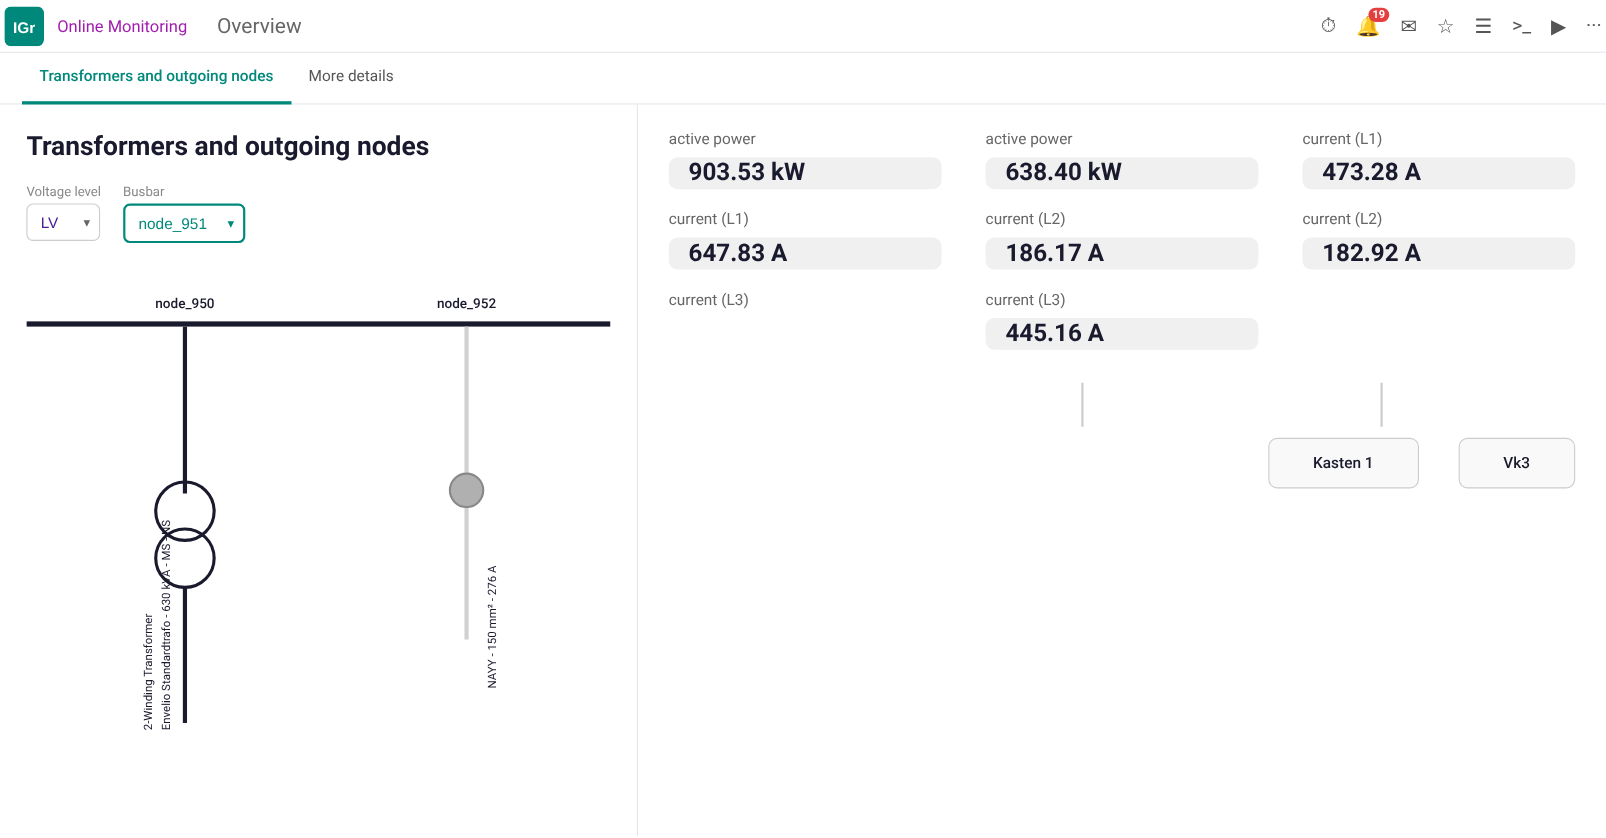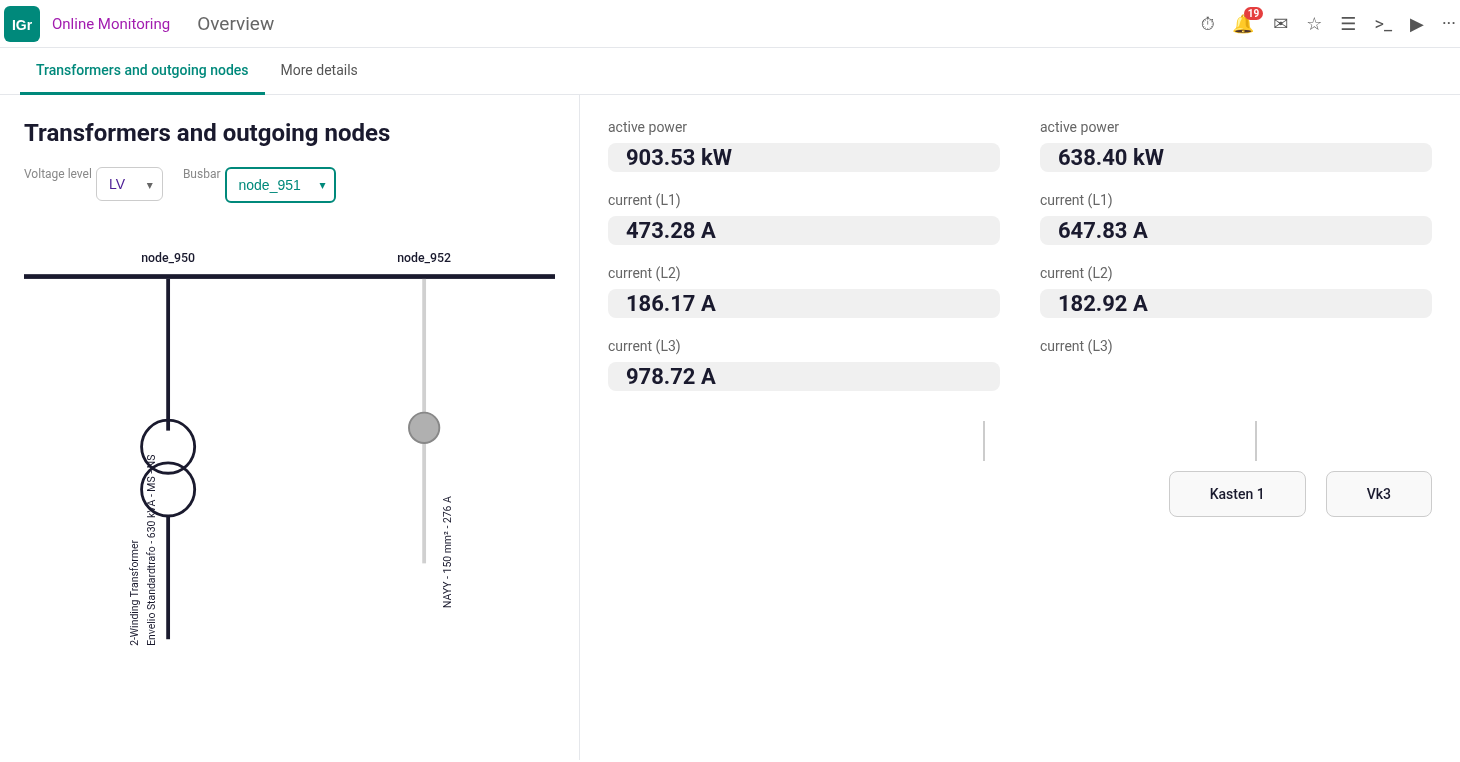--- a/index.html
+++ b/index.html
@@ -101,21 +101,21 @@
       color: #1a1a2e;
       margin-bottom: 20px;
     }
     .filter-row {
       display: flex;
       gap: 20px;
       margin-bottom: 24px;
     }
     .filter-group {
       display: flex;
-      flex-direction: row;
+      flex-direction: column;
       gap: 4px;
     }
     .filter-label {
       font-size: 12px;
       color: #888;
     }
     .select-wrapper {
       position: relative;
     }
     select {
@@ -150,21 +150,21 @@
     }
 
     
     .right-panel {
       flex: 1;
       padding: 24px 28px;
       overflow-y: auto;
     }
     .metrics-grid {
       display: grid;
-      grid-template-columns: 1fr 1fr;
+      grid-template-columns: 1fr 1fr 1fr;
       gap: 20px 40px;
       margin-bottom: 30px;
     }
     .metric-group {
       display: flex;
       flex-direction: column;
       gap: 8px;
     }
     .metric-label {
       font-size: 14px;
@@ -189,20 +189,21 @@
     }
     .node-box {
       border: 1px solid #ccc;
       border-radius: 8px;
       padding: 14px 40px;
       font-size: 14px;
       font-weight: 500;
       color: #1a1a2e;
       background: #f9f9f9;
       cursor: pointer;
+      margin-left: 16px;
     }
 
     
     .diagram-svg {
       width: 100%;
       height: 430px;
     }
   </style>
 </head>
 <body>
@@ -317,24 +318,24 @@
         <span class="metric-label">current (L2)</span>
         <div class="metric-value">186.17 A</div>
       </div>
       <div class="metric-group">
         <span class="metric-label">current (L2)</span>
         <div class="metric-value">182.92 A</div>
       </div>
 
       <div class="metric-group">
         <span class="metric-label">current (L3)</span>
-        <div class="metric-value">978.72 A</div>
       </div>
       <div class="metric-group">
         <span class="metric-label">current (L3)</span>
+        <div class="metric-value">445.16 A</div>
       </div>
 
     </div>
 
     <div style="display:flex; justify-content:center; gap:270px; margin-bottom:0;">
       <div style="width:2px; height:40px; background:#ccc; margin-left:200px;"></div>
       <div style="width:2px; height:40px; background:#ccc;"></div>
     </div>
 
     <div class="bottom-row">

